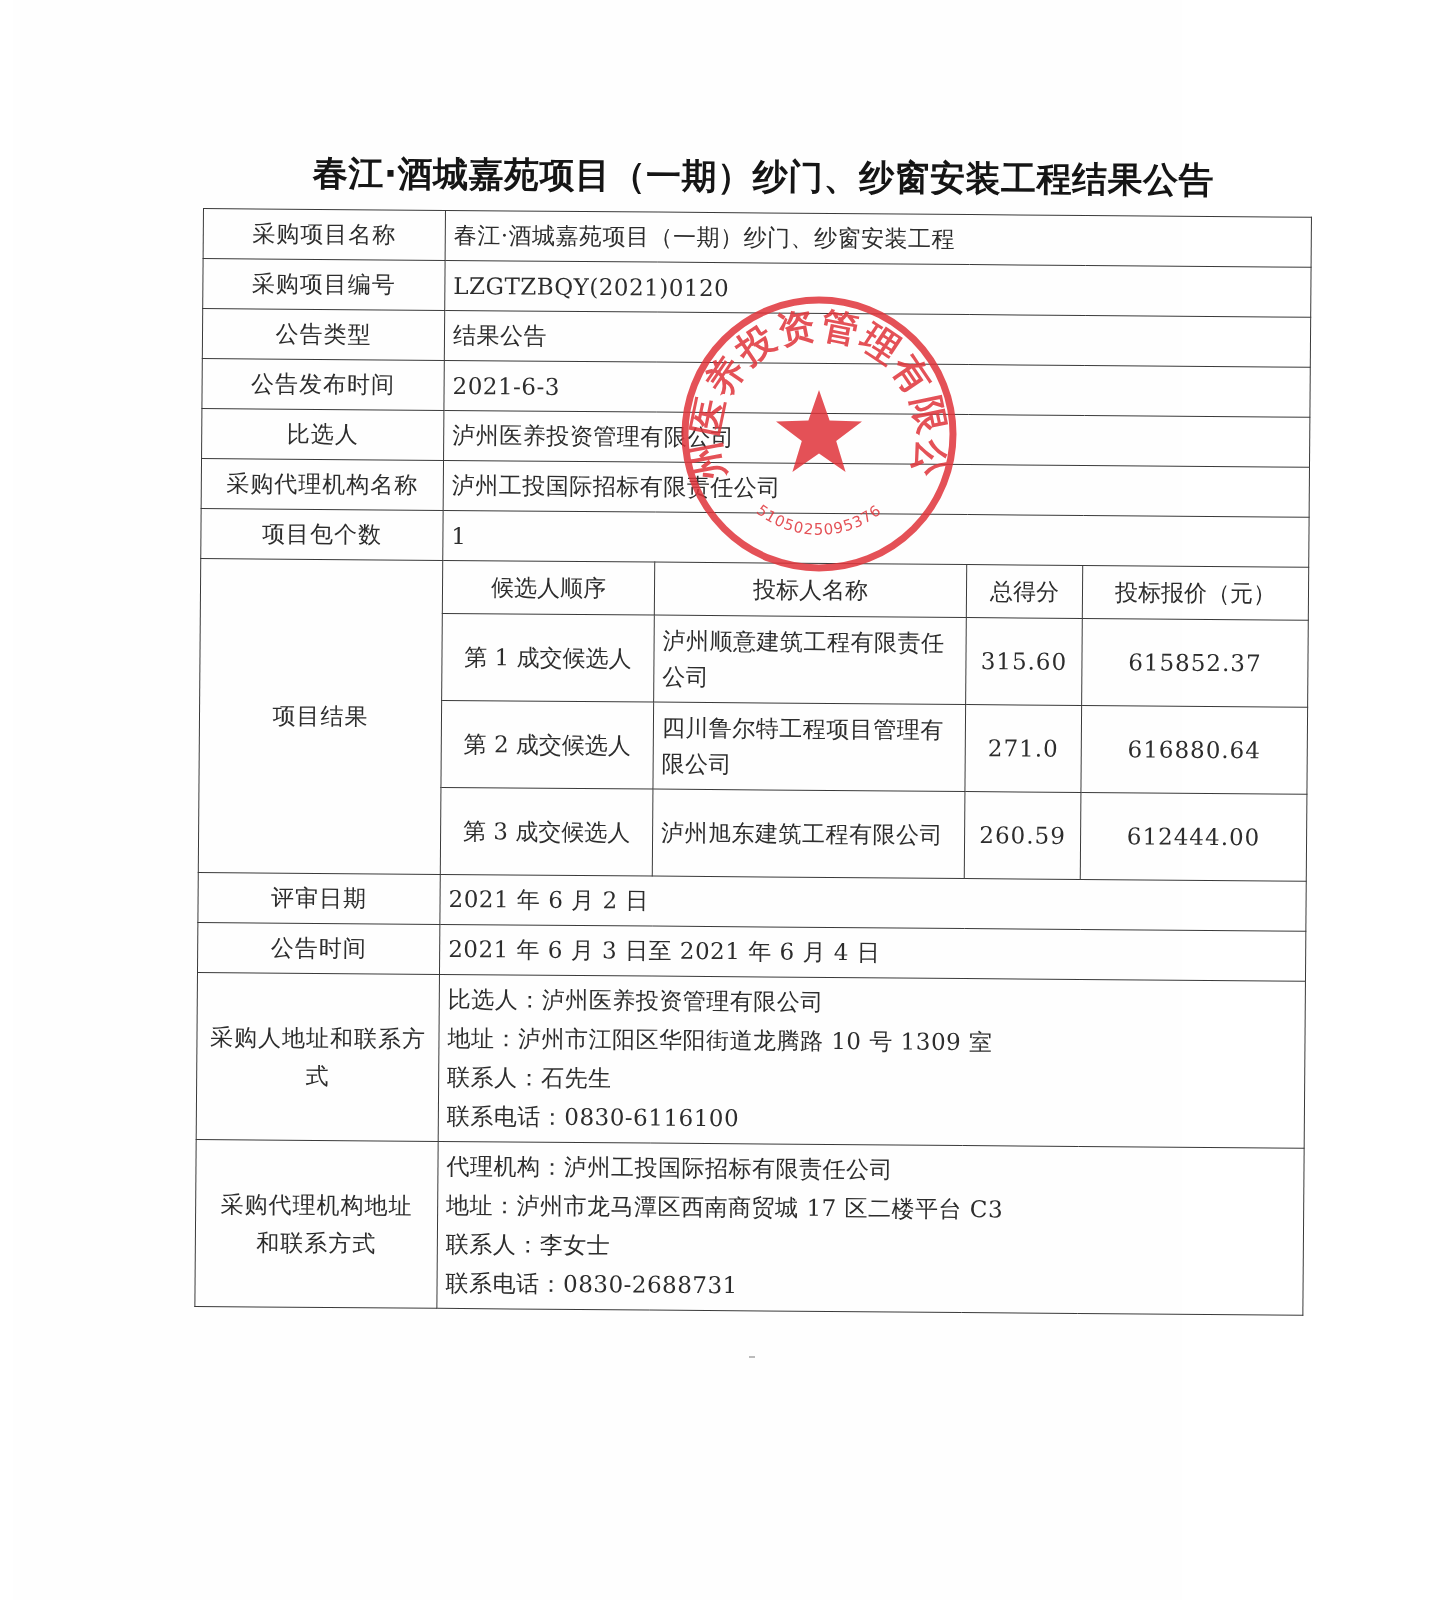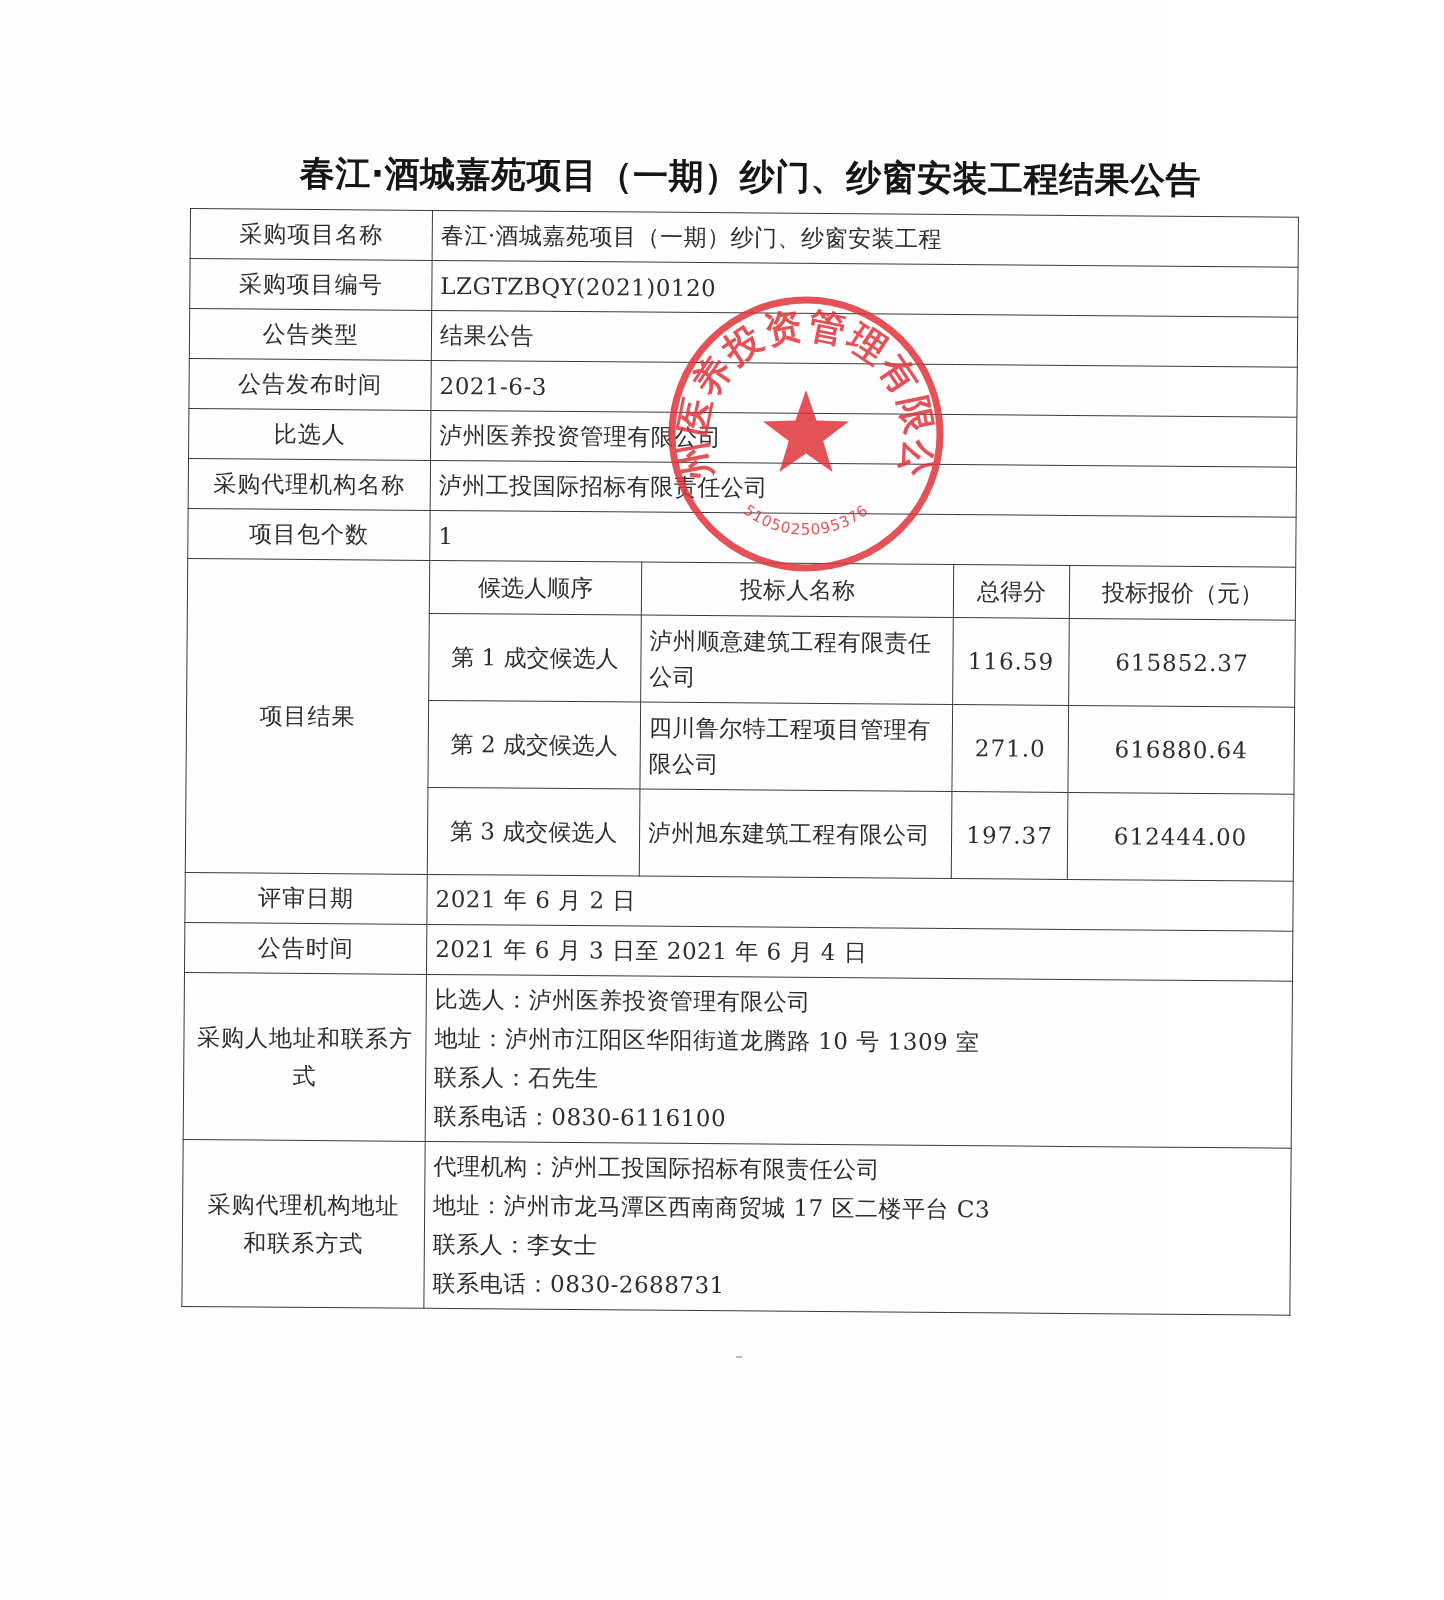--- a/index.html
+++ b/index.html
@@ -10,21 +10,21 @@
     body {
       width: 1444px;
       height: 1600px;
       position: relative;
       overflow: hidden;
       font-family: "DejaVu Serif", "Liberation Serif", serif;
       color: #2a2a2a;
     }
     .page {
       position: absolute;
-      left: 0; top: 0;
+      left: 13px; top: 0;
       width: 1169px; height: 1600px;
       background: #fefefe;
     }
     .doc-title {
       position: absolute;
       left: 300px;
       top: 150px;
       width: 980px;
       font-family: "DejaVu Sans", "Liberation Sans", sans-serif;
       font-weight: bold;
@@ -159,33 +159,33 @@
       <tr class="r-sub-head">
         <td class="label" rowspan="4">项目结果</td>
         <td class="c-head">候选人顺序</td>
         <td class="c-head">投标人名称</td>
         <td class="c-head">总得分</td>
         <td class="c-head">投标报价（元）</td>
       </tr>
       <tr class="r-cand">
         <td class="c-center">第 1 成交候选人</td>
         <td class="value name-cell">泸州顺意建筑工程有限责任公司</td>
-        <td class="c-center num">116.59</td>
+        <td class="c-center num">315.60</td>
         <td class="c-center num">615852.37</td>
       </tr>
       <tr class="r-cand">
         <td class="c-center">第 2 成交候选人</td>
         <td class="value name-cell">四川鲁尔特工程项目管理有限公司</td>
         <td class="c-center num">271.0</td>
         <td class="c-center num">616880.64</td>
       </tr>
       <tr class="r-cand">
         <td class="c-center">第 3 成交候选人</td>
         <td class="value name-cell">泸州旭东建筑工程有限公司</td>
-        <td class="c-center num">197.37</td>
+        <td class="c-center num">260.59</td>
         <td class="c-center num">612444.00</td>
       </tr>
 
       <tr class="r-basic">
         <td class="label">评审日期</td>
         <td class="value" colspan="4">2021 年 6 月 2 日</td>
       </tr>
       <tr class="r-basic">
         <td class="label">公告时间</td>
         <td class="value" colspan="4">2021 年 6 月 3 日至 2021 年 6 月 4 日</td>

